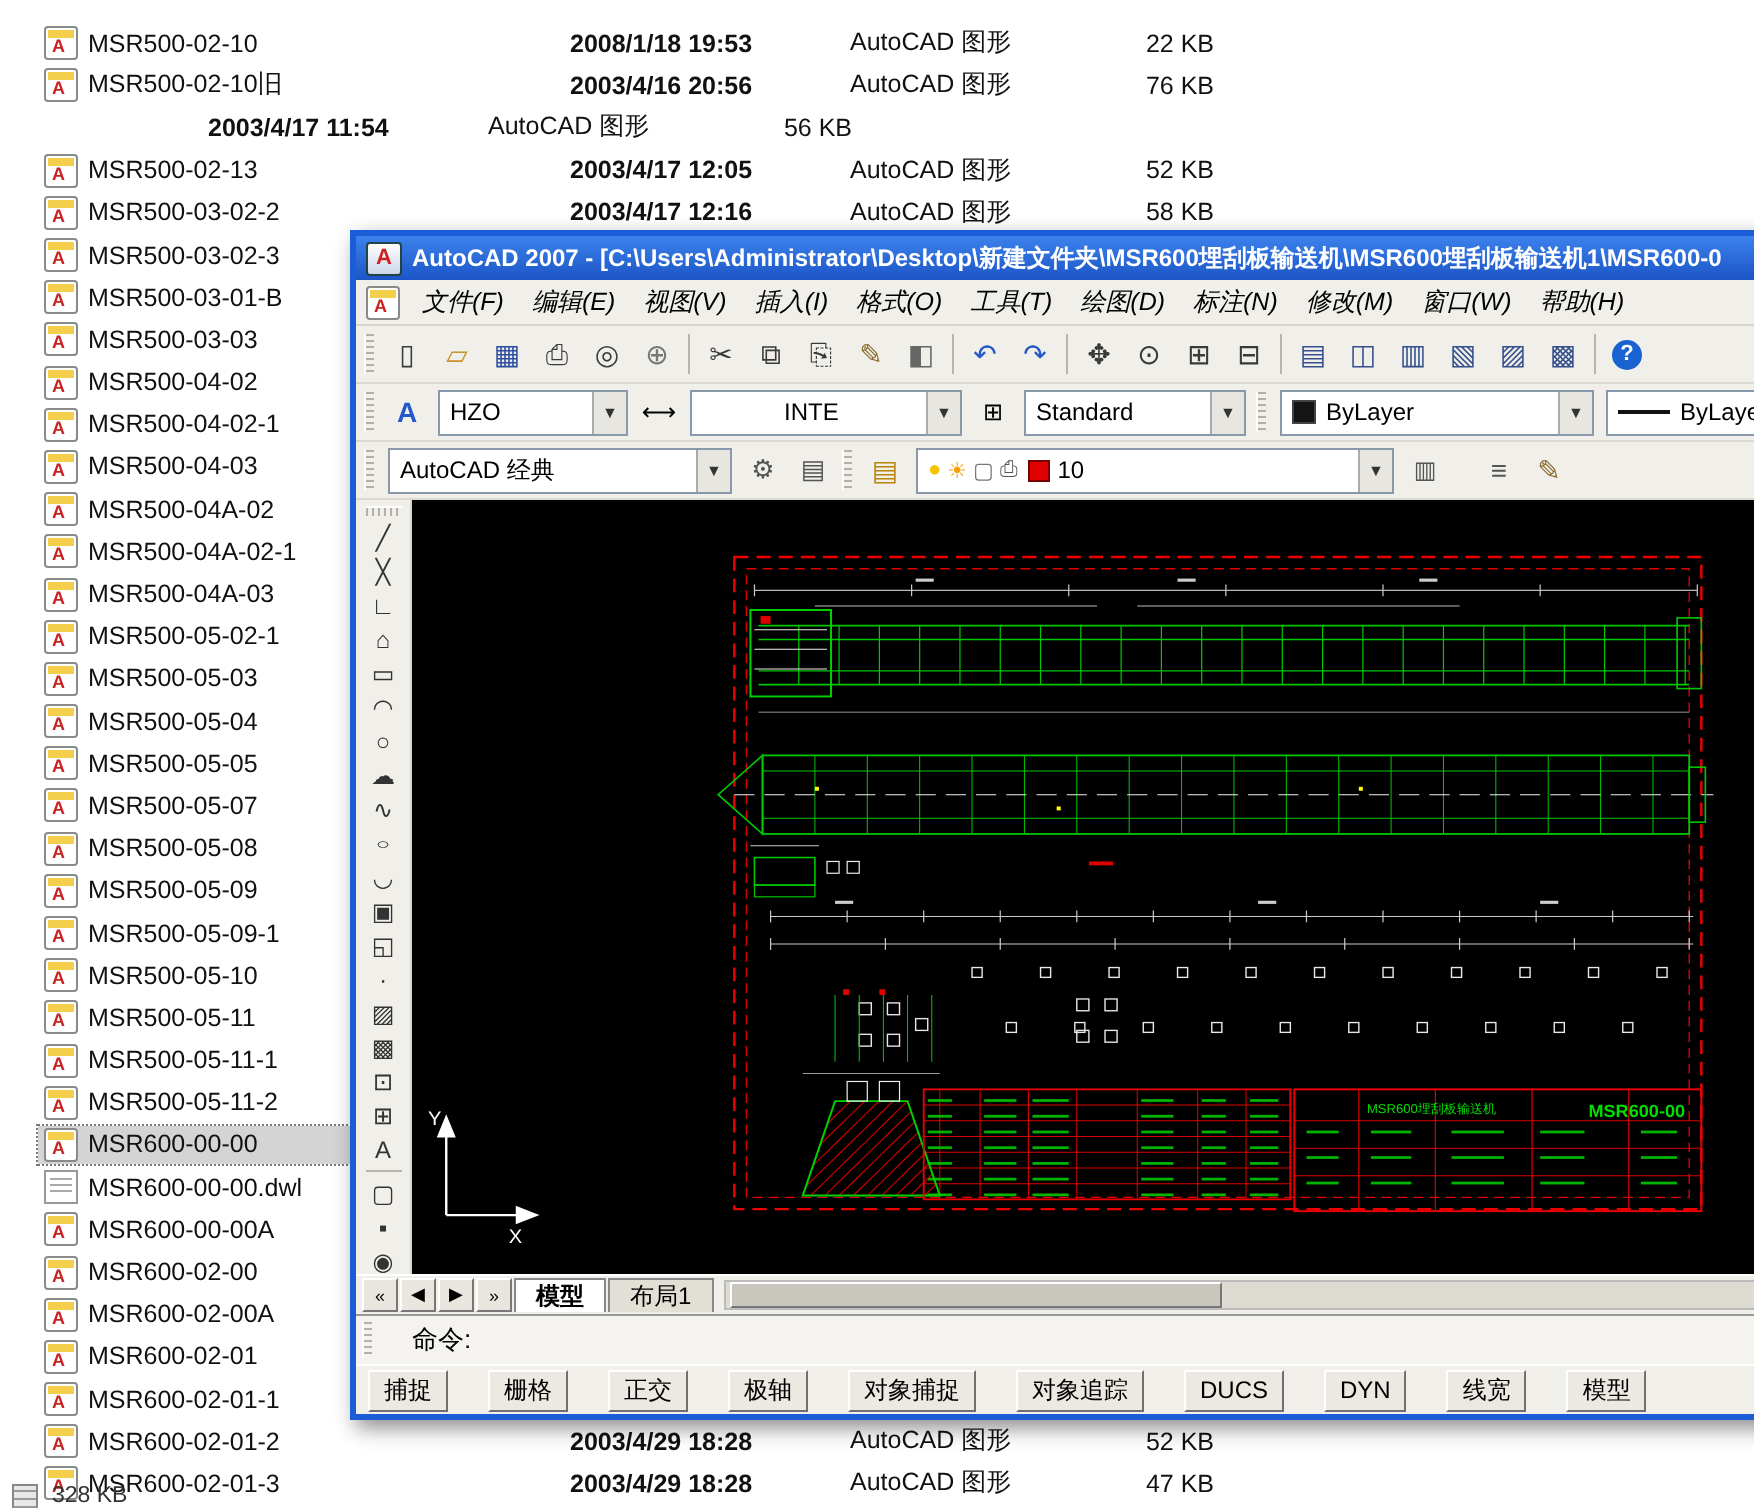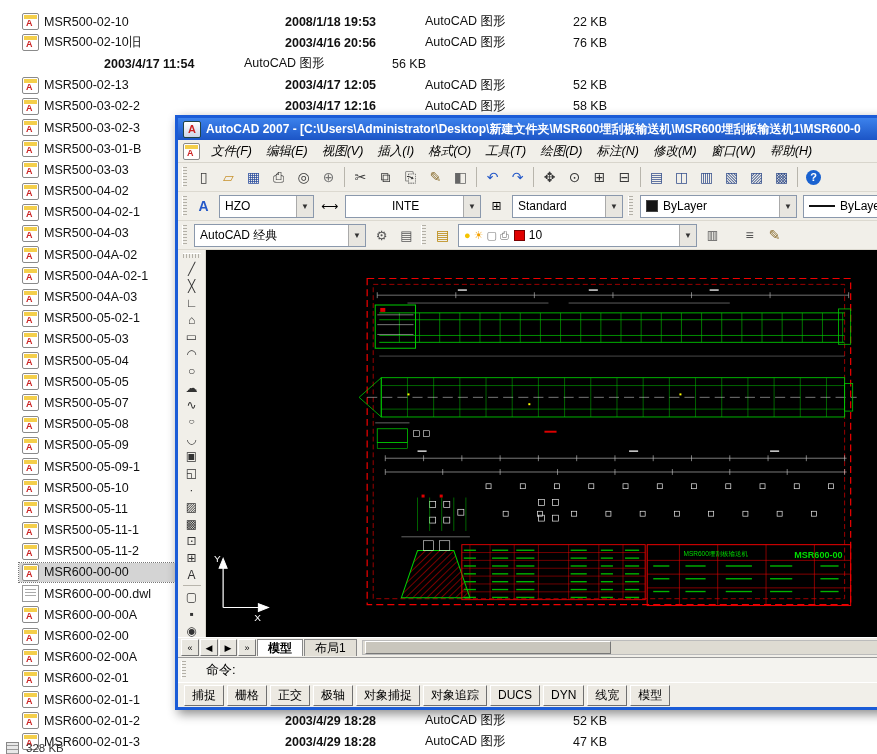--- a/index.html
+++ b/index.html
@@ -946,21 +946,21 @@
       <div id="tabthumb"></div>
     </div>
   </div>
 
   <div id="cmd">
     <div class="vgrip"></div>
     <span style="margin-left:16px;">命令:</span>
   </div>
 
   <div id="statusbar">
-    <div id="sbtns" style="display:flex;gap:3px;">
+    <div id="sbtns" style="display:flex;gap:20px;">
         <div class="sbtn">捕捉</div>
         <div class="sbtn">栅格</div>
         <div class="sbtn">正交</div>
         <div class="sbtn">极轴</div>
         <div class="sbtn">对象捕捉</div>
         <div class="sbtn">对象追踪</div>
         <div class="sbtn">DUCS</div>
         <div class="sbtn">DYN</div>
         <div class="sbtn">线宽</div>
         <div class="sbtn">模型</div>

